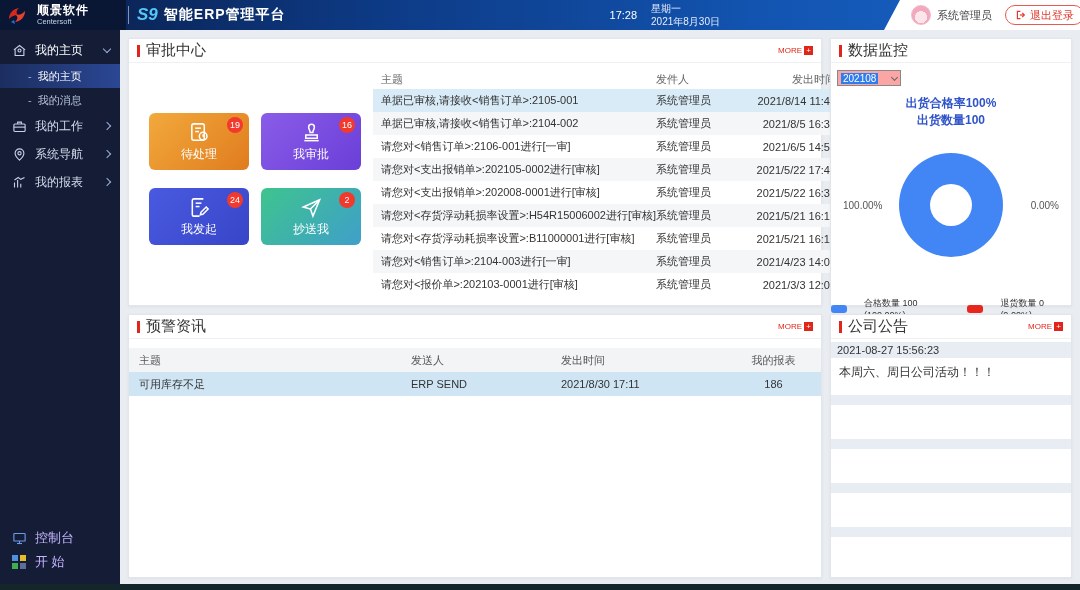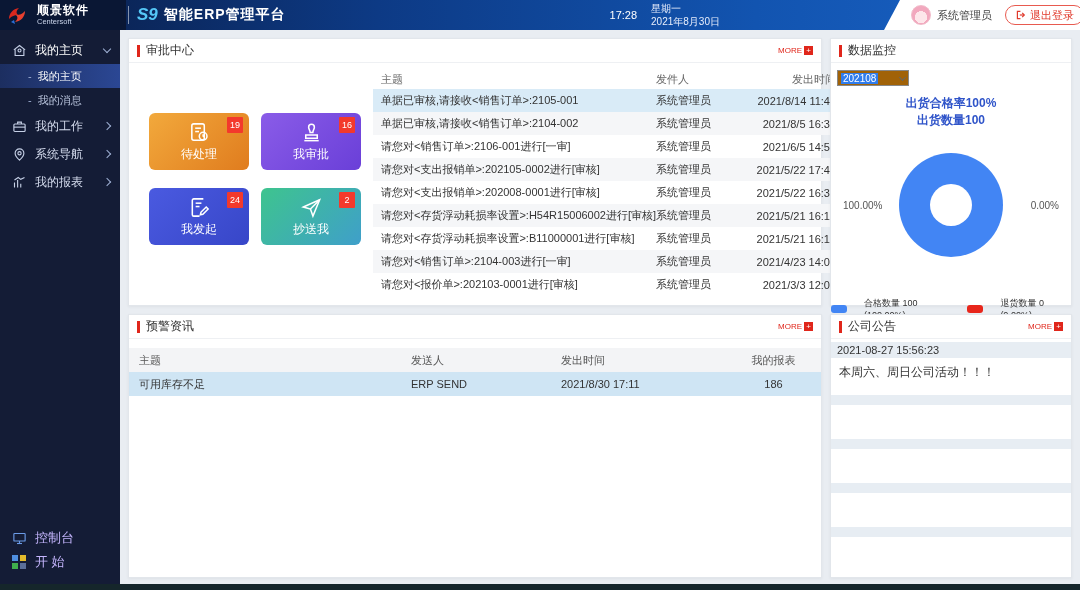--- a/index.html
+++ b/index.html
@@ -51,56 +51,56 @@
   .start-icon i:nth-child(3){ background:#3fae4d; } .start-icon i:nth-child(4){ background:#5b6f9a; }
 
   
   .panel { position:absolute; background:#fff; border:1px solid #e2e6eb; box-shadow:0 1px 3px rgba(0,0,0,.05); }
   .panel-approval { left:128px; top:38px; width:694px; height:268px; }
   .panel-monitor  { left:830px; top:38px; width:242px; height:268px; }
   .panel-alerts   { left:128px; top:314px; width:694px; height:264px; }
   .panel-announce { left:830px; top:314px; width:242px; height:264px; }
   .panel-header { height:24px; display:flex; align-items:center; padding:0 8px; border-bottom:1px solid #eef0f3; }
   .red-bar { width:3px; height:12px; background:#e0261b; margin-right:6px; flex:0 0 auto; }
-  .panel-title { font-size:12px; color:#333; }
+  .panel-title { font-size:15px; color:#333; }
   .more-link { margin-left:auto; display:flex; align-items:center; gap:2px; color:#e0261b; font-size:8px; cursor:pointer; }
   .more-box { width:9px; height:9px; background:#e0261b; color:#fff; font-size:8px; line-height:9px; text-align:center; }
   .more-box::before { content:"+"; }
 
   
   .approval-body { display:flex; height:calc(100% - 25px); }
   .tiles-zone { width:244px; padding:50px 0 0 20px; flex:0 0 auto; }
   .tile-grid { display:grid; grid-template-columns:100px 100px; gap:18px 12px; }
   .tile { height:57px; border-radius:6px; color:#fff; position:relative; display:flex; flex-direction:column;
     align-items:center; justify-content:center; cursor:pointer; }
   .tile svg { width:23px; height:23px; }
   .tile-label { font-size:12px; margin-top:2px; }
   .tile-0 { background:linear-gradient(135deg,#f2a93c,#e07c1e); }
   .tile-1 { background:linear-gradient(135deg,#8a5ce8,#6a3fd8); }
   .tile-2 { background:linear-gradient(135deg,#4a5ae0,#3746c8); }
   .tile-3 { background:linear-gradient(135deg,#3ec48e,#3f9fca); }
-  .badge { position:absolute; top:4px; right:6px; background:#f3392c; color:#fff; border-radius:1px;
+  .badge { position:absolute; top:4px; right:6px; background:#f3392c; color:#fff; border-radius:8px;
     min-width:16px; height:16px; line-height:16px; font-size:9px; text-align:center; padding:0 3px; }
   .atable { flex:1; margin:6px 26px 6px 0; font-size:11px; position:relative; }
   .ahead { display:flex; height:20px; align-items:center; color:#666; }
   .arow { display:flex; height:23px; align-items:center; color:#333; cursor:pointer; }
   .arows > .arow:nth-child(even) { background:#f5f6f8; }
   .arows > .arow.selected { background:#d9ebf7; }
   .cs { flex:1; padding-left:8px; white-space:nowrap; overflow:hidden; }
   .cp { width:86px; flex:0 0 auto; white-space:nowrap; }
   .ct { width:98px; flex:0 0 auto; text-align:right; padding-right:4px; white-space:nowrap; }
   .vscroll { position:absolute; right:-16px; top:2px; bottom:2px; width:11px; background:#f3f3f3; border:1px solid #e6e6e6; }
   .varrow { position:absolute; left:0; width:100%; height:10px; display:flex; align-items:center; justify-content:center; }
   .varrow.up { top:0; } .varrow.dn { bottom:0; }
   .tri-up { width:0; height:0; border-left:3px solid transparent; border-right:3px solid transparent; border-bottom:4px solid #8a8a8a; }
   .tri-dn { width:0; height:0; border-left:3px solid transparent; border-right:3px solid transparent; border-top:4px solid #8a8a8a; }
   .vthumb { position:absolute; left:1px; right:1px; top:12px; height:85px; background:#cdcdcd; cursor:grab; }
 
   
-  .period-select { margin:7px 0 0 6px; width:72px; height:16px; border:1px solid #888; background:#a16207;
+  .period-select { margin:7px 0 0 6px; width:64px; height:16px; border:1px solid #888; background:#fca5a5;
     display:flex; align-items:center; padding:0 3px; font-size:10px; cursor:pointer; }
   .period-val { background:#2f7ced; color:#fff; padding:0 2px; }
   .sel-chev { margin-left:auto; width:5px; height:5px; border-right:1.3px solid #666; border-bottom:1.3px solid #666; transform:rotate(45deg); margin-top:-2px; }
   .blue-summary { text-align:center; color:#2f54c9; font-weight:bold; font-size:12px; line-height:17px; margin-top:9px; }
   .chart-zone { position:relative; height:132px; margin-top:10px; }
   .donut { position:absolute; left:50%; top:50%; transform:translate(-50%,-50%); width:104px; height:104px; border-radius:50%; background:#4285f4; }
   .donut-hole { position:absolute; inset:31px; background:#fff; border-radius:50%; }
   .pct { position:absolute; top:50%; transform:translateY(-50%); font-size:10px; color:#555; }
   .pct.left { left:12px; } .pct.right { right:12px; }
   .legend { display:flex; justify-content:center; align-items:center; gap:14px; margin-top:26px; font-size:9px; color:#333; }

